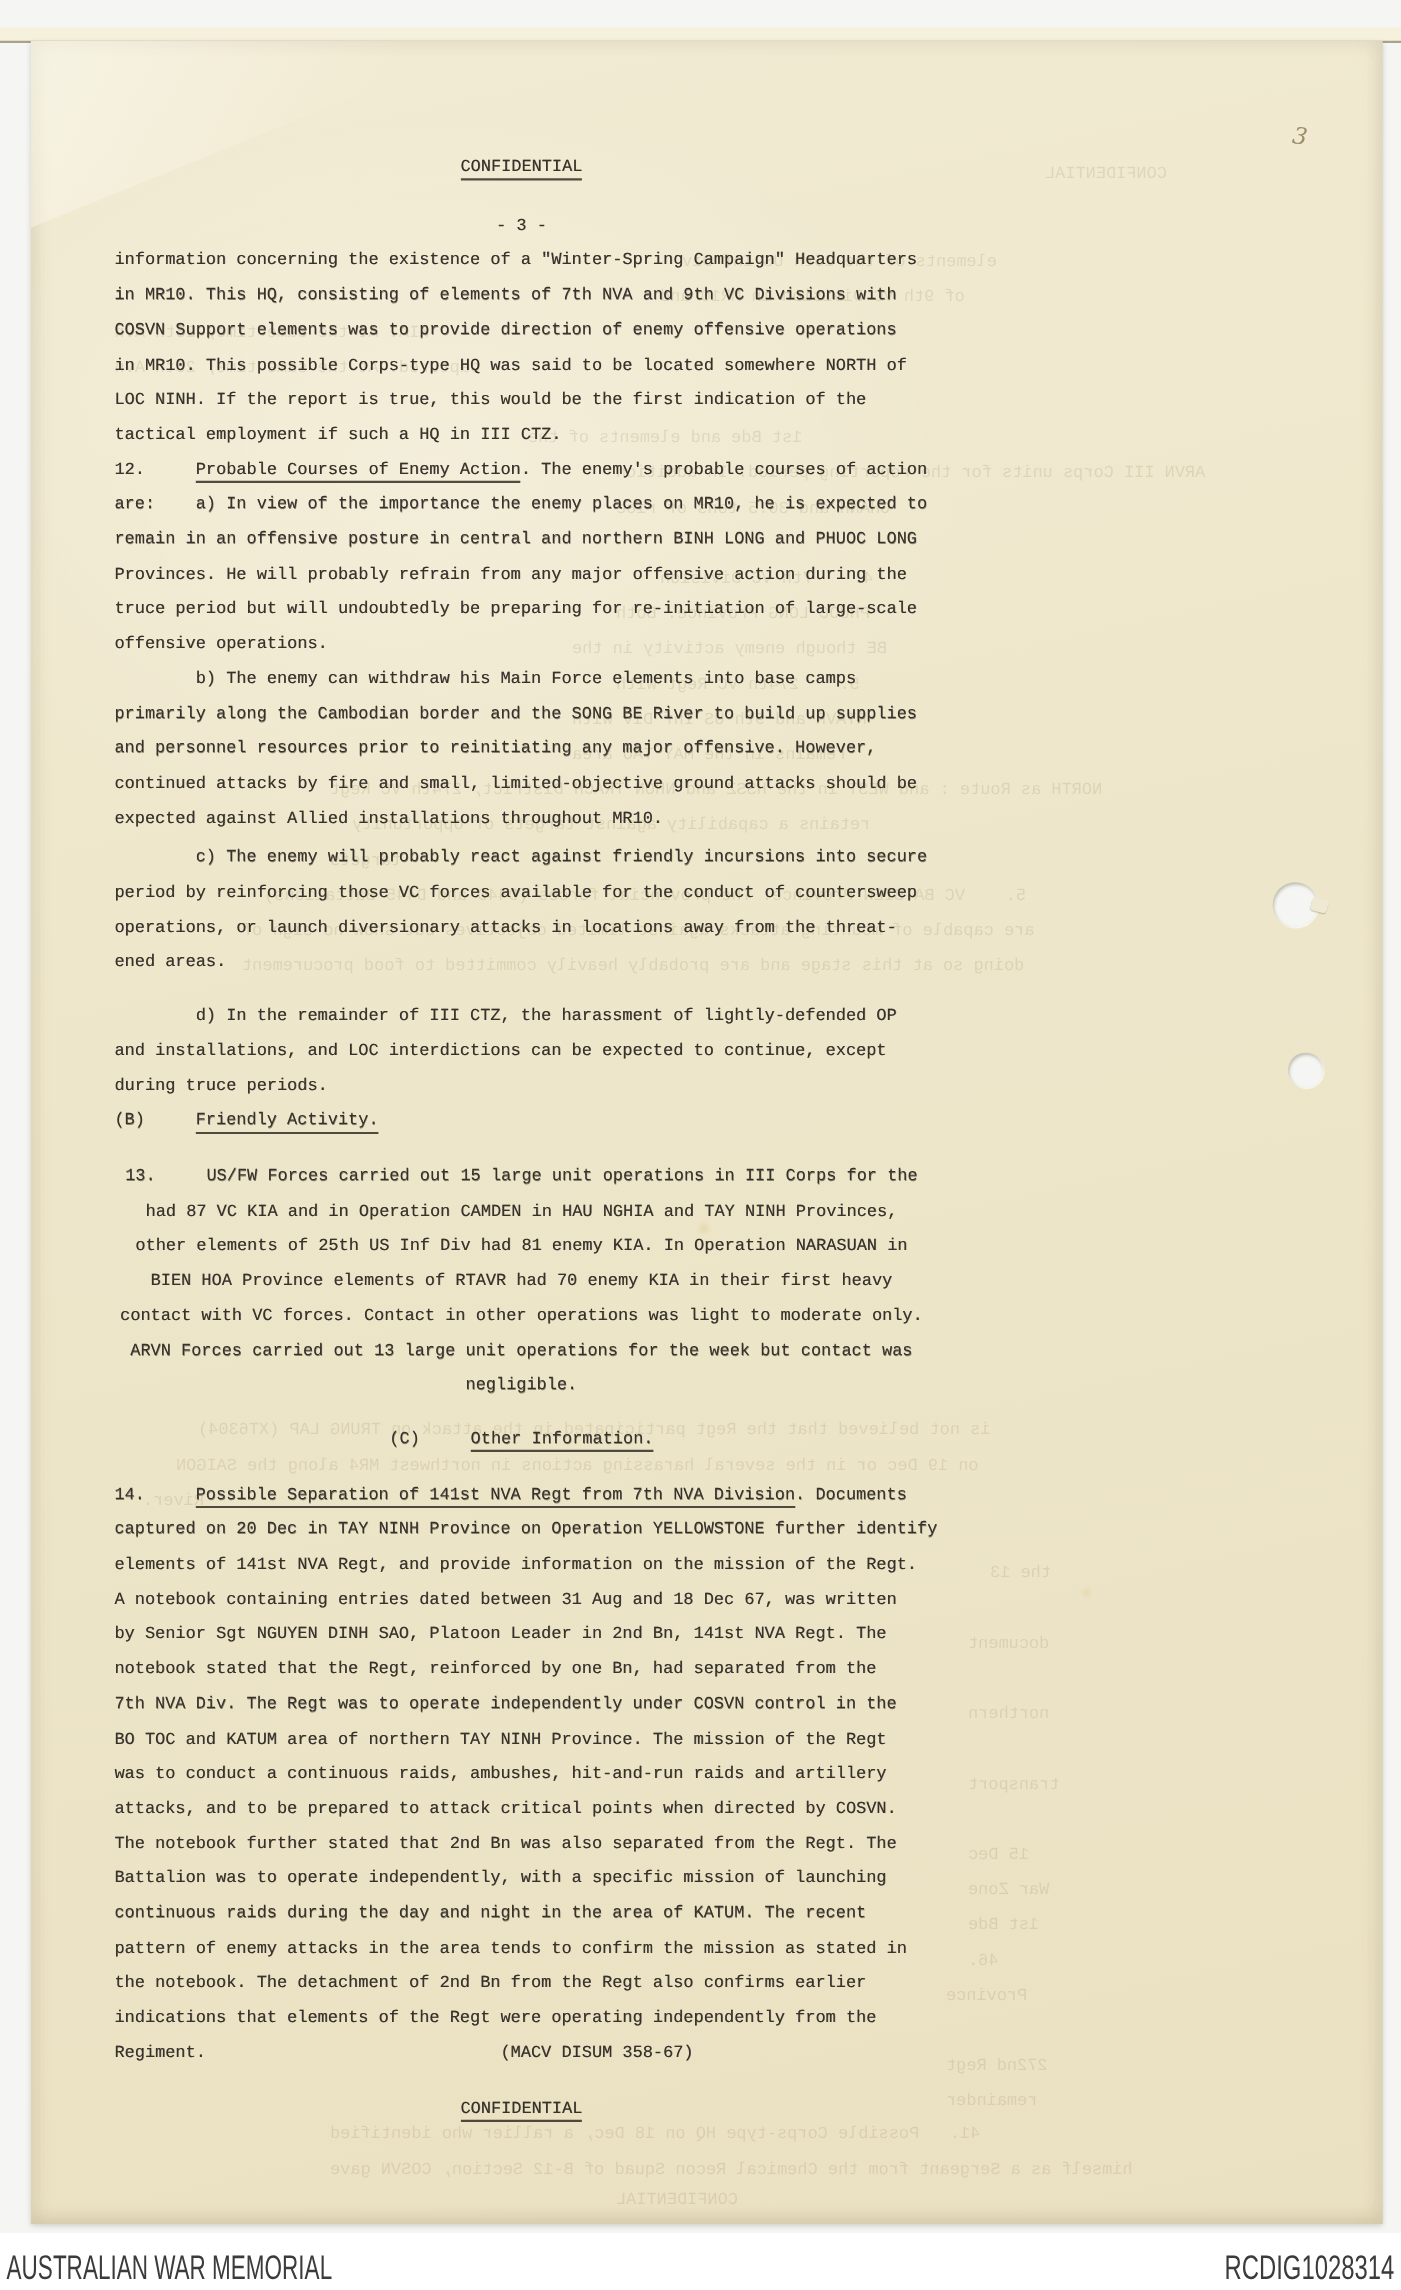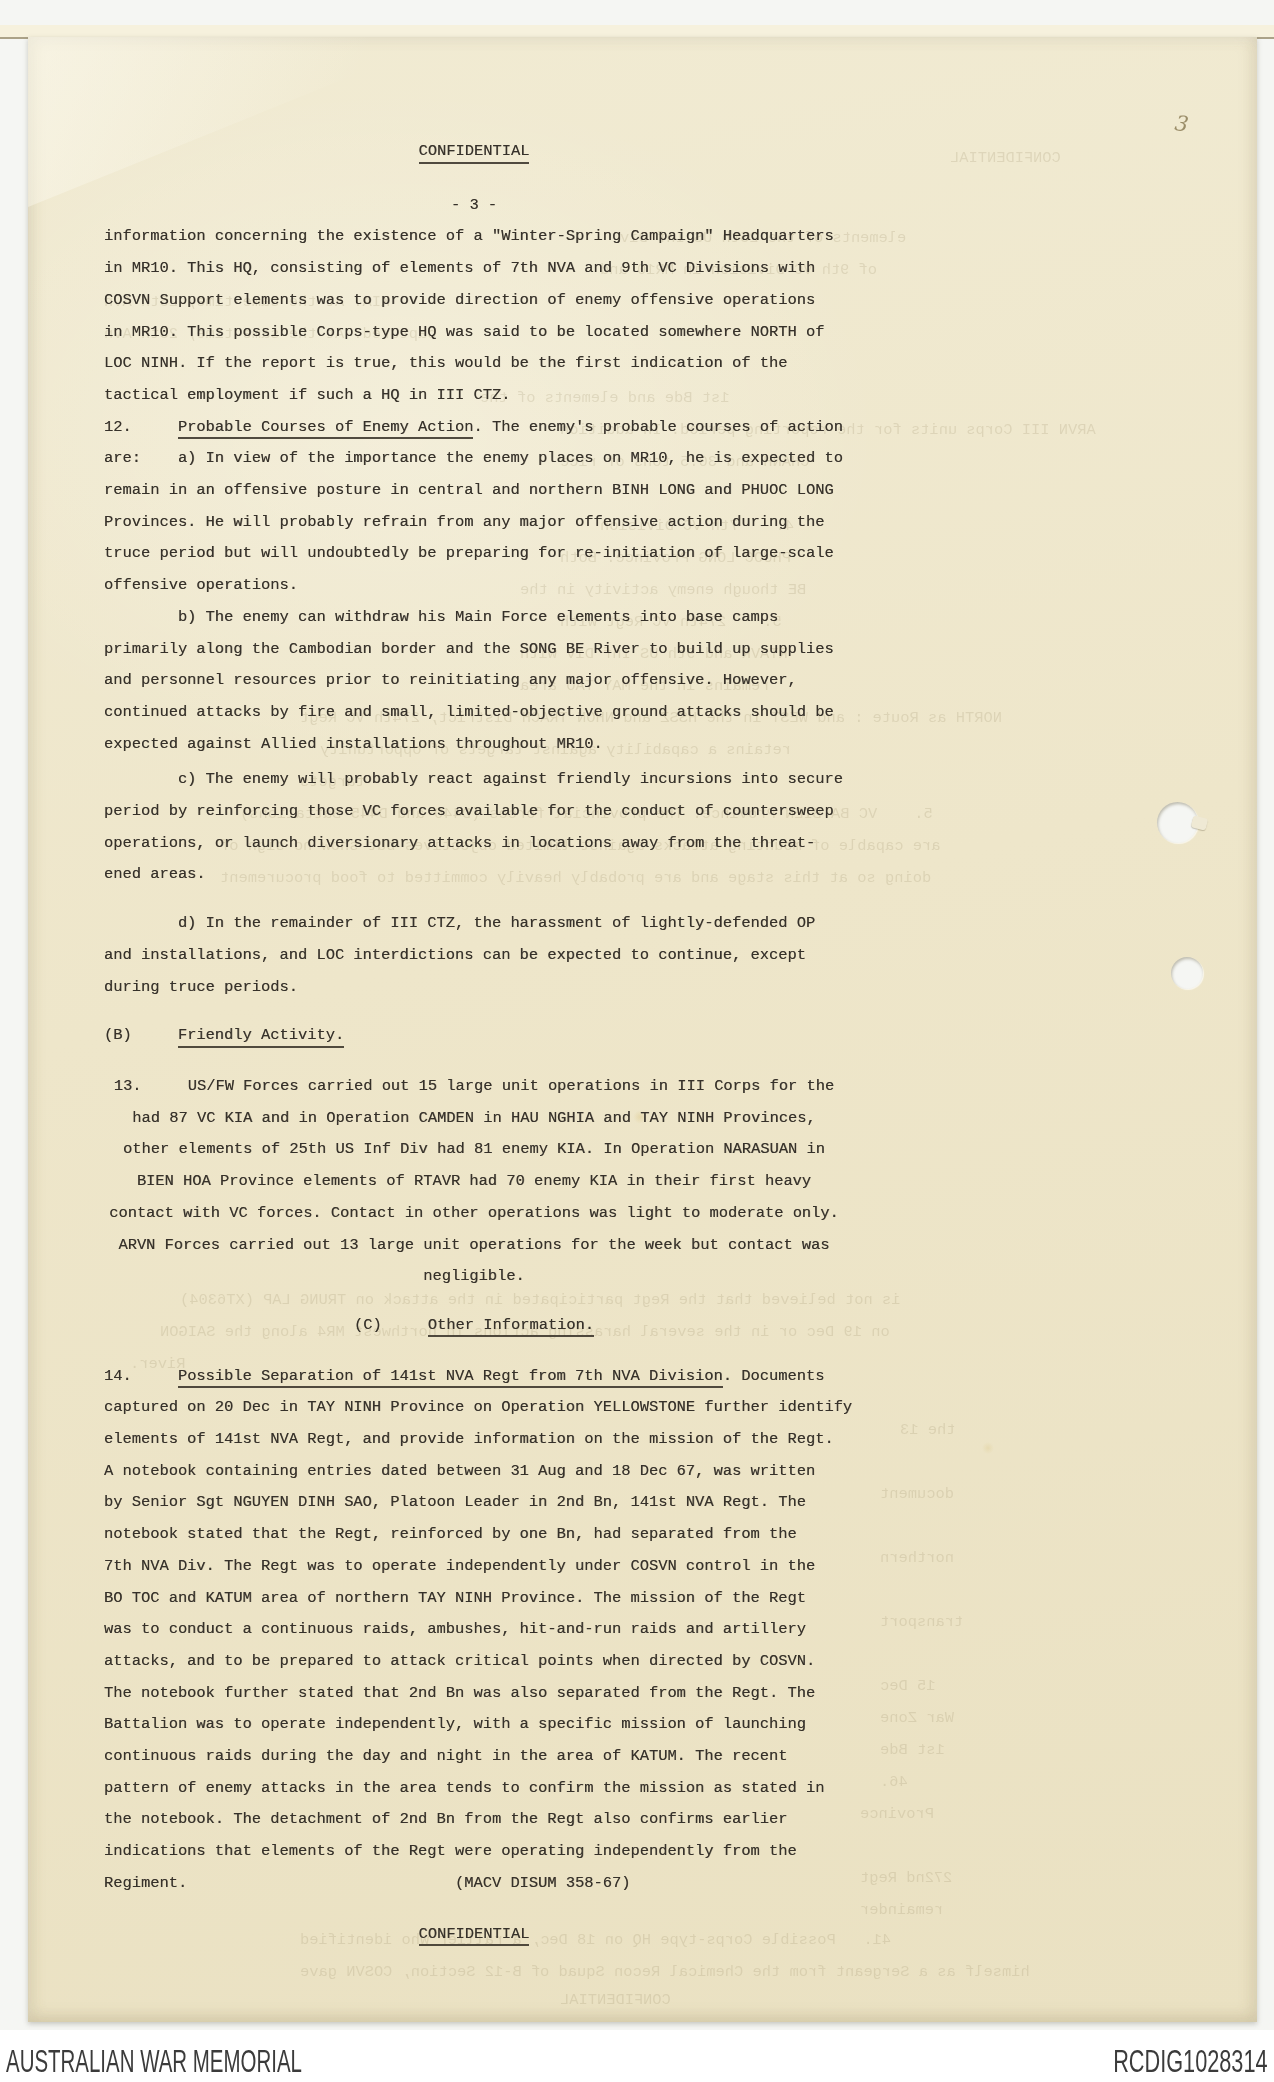--- a/index.html
+++ b/index.html
@@ -156,21 +156,21 @@
       <div class="line"><span>        c) The enemy will probably react against friendly incursions into secure</span></div>
       <div class="line"><span>period by reinforcing those VC forces available for the conduct of countersweep</span></div>
       <div class="line"><span>operations, or launch diversionary attacks in locations away from the threat-</span></div>
       <div class="line"><span>ened areas.</span></div>
     </div>
     <div class="block para" style="margin-top: 17px;">
       <div class="line"><span>        d) In the remainder of III CTZ, the harassment of lightly-defended OP</span></div>
       <div class="line"><span>and installations, and LOC interdictions can be expected to continue, except</span></div>
       <div class="line"><span>during truce periods.</span></div>
     </div>
-    <div class="block para" style="margin-top: 17px;">
+    <div class="block para" style="">
       <div class="line"><span>(B)     </span><span class="u">Friendly Activity.</span></div>
     </div>
     <div class="block para" style="margin-top: 19px; text-align: center;">
       <div class="line"><span>13.     US/FW Forces carried out 15 large unit operations in III Corps for the</span></div>
       <div class="line"><span>had 87 VC KIA and in Operation CAMDEN in HAU NGHIA and TAY NINH Provinces,</span></div>
       <div class="line"><span>other elements of 25th US Inf Div had 81 enemy KIA. In Operation NARASUAN in</span></div>
       <div class="line"><span>BIEN HOA Province elements of RTAVR had 70 enemy KIA in their first heavy</span></div>
       <div class="line"><span>contact with VC forces. Contact in other operations was light to moderate only.</span></div>
       <div class="line"><span>ARVN Forces carried out 13 large unit operations for the week but contact was</span></div>
       <div class="line"><span>negligible.</span></div>

